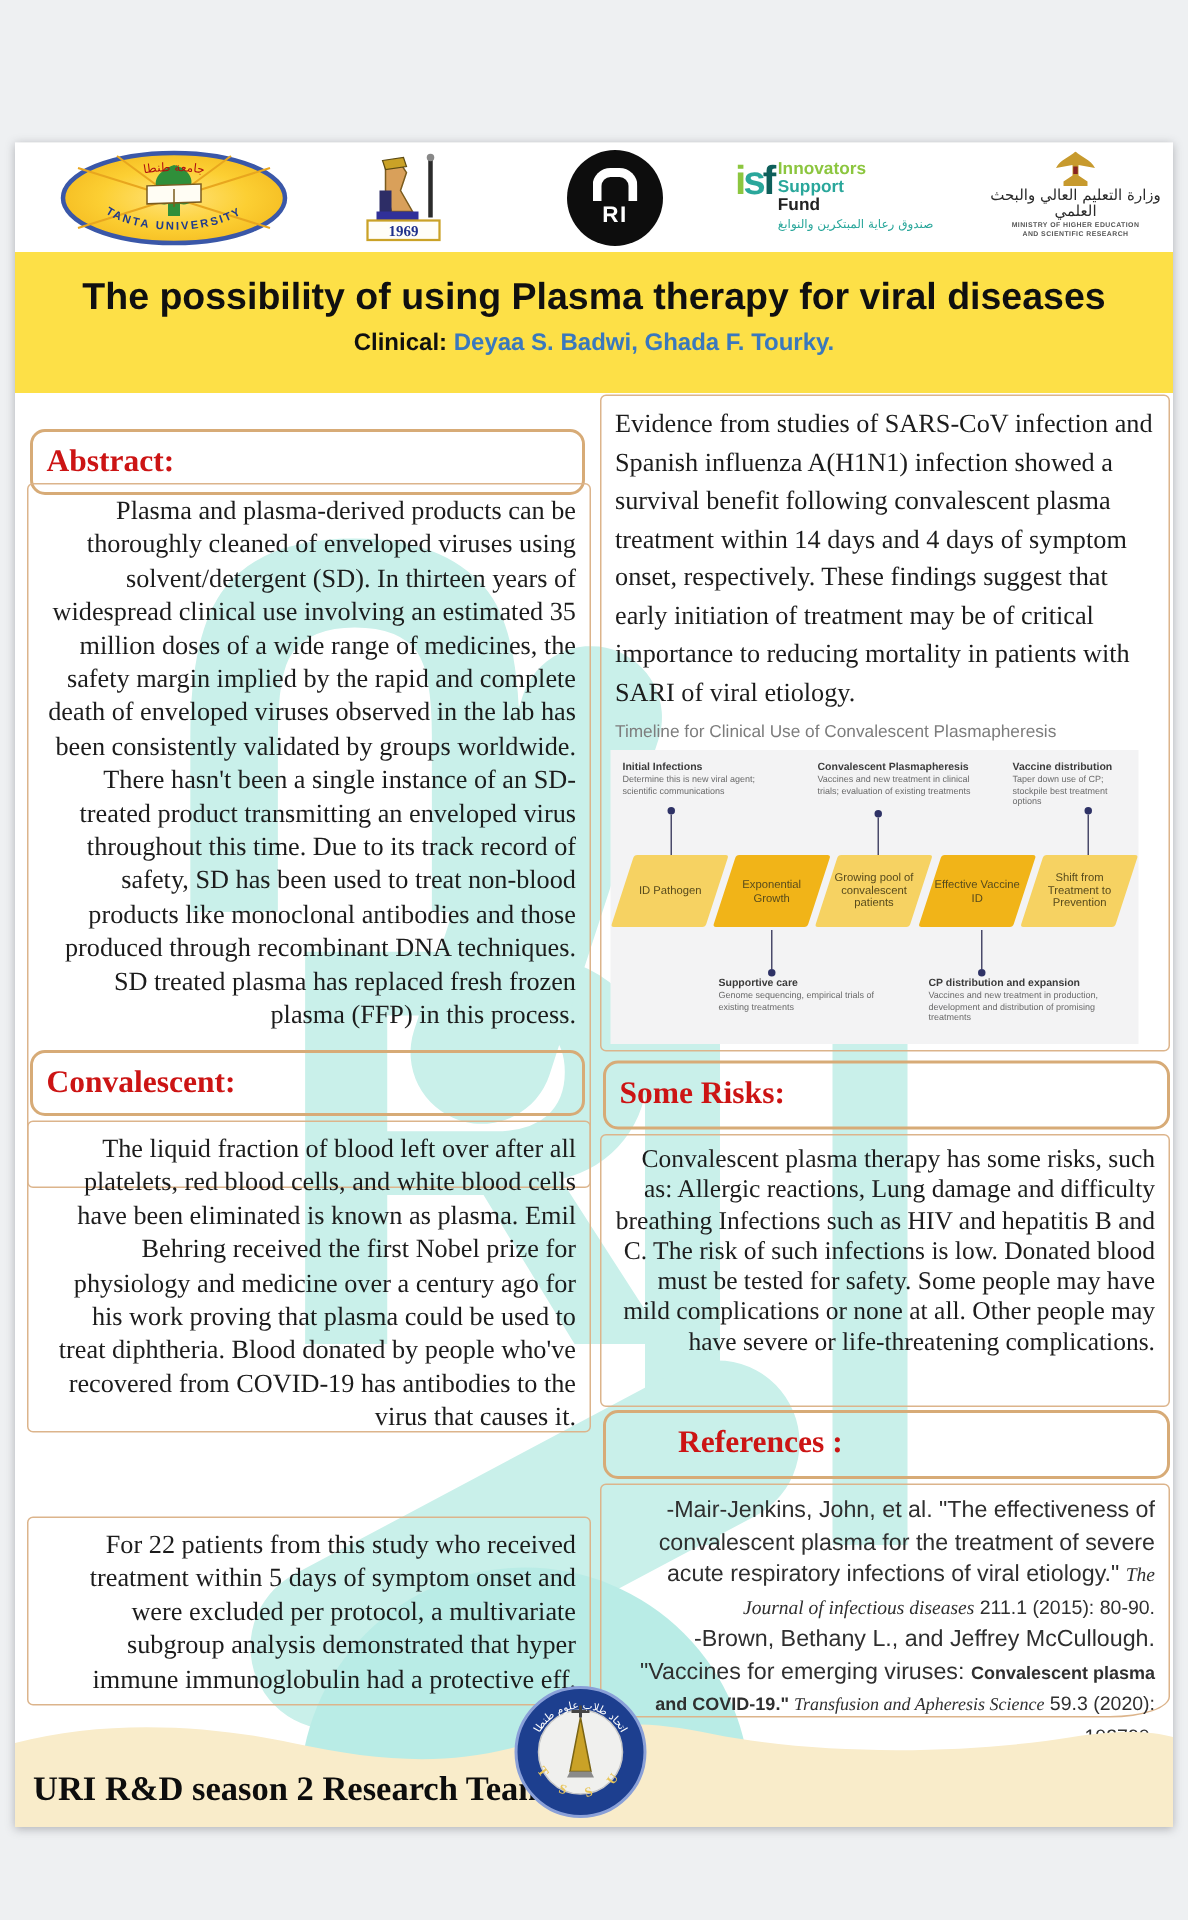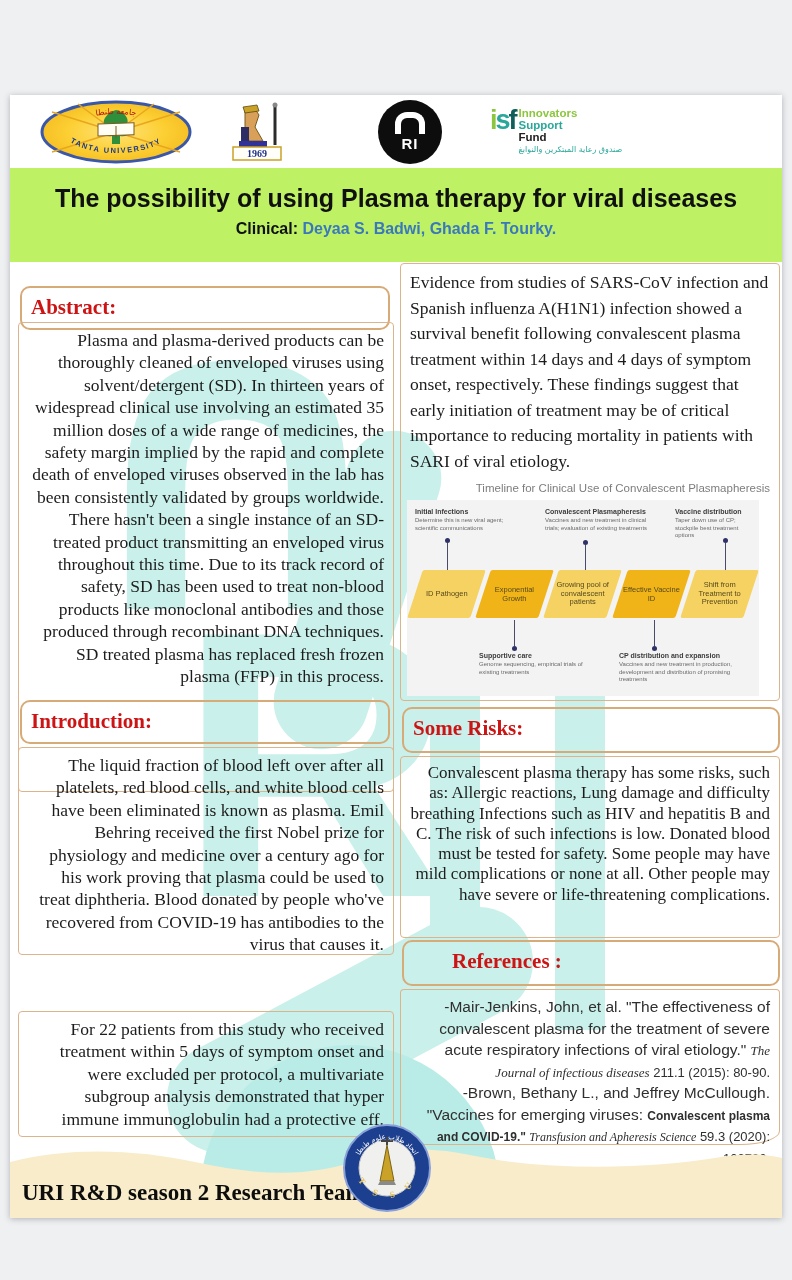--- a/index.html
+++ b/index.html
@@ -16,41 +16,41 @@
   }
   
   .wm{position:absolute;z-index:1;color:#c9f0ea;pointer-events:none;}
   .wm-n{left:52px;top:150px;font:900 430px "DejaVu Sans",sans-serif;line-height:1;}
   .wm-r{left:168px;top:480px;font:900 380px "Liberation Sans",sans-serif;line-height:1;}
   .wm-bar{background:#c9f0ea;position:absolute;z-index:1;}
   .wm-circle{position:absolute;z-index:1;background:#b9ece6;border-radius:50%;}
   .wm-band{position:absolute;z-index:1;background:#c9f0ea;border-radius:60px;}
   
   .logo-strip{position:absolute;left:0;top:0;width:772px;height:73px;background:#fff;z-index:3;}
-  .title-band{position:absolute;left:0;top:73px;width:772px;height:94px;background:#bef264;z-index:3;}
+  .title-band{position:absolute;left:0;top:73px;width:772px;height:94px;background:#fde047;z-index:3;}
   .poster-title{margin-top:16px;text-align:center;font:700 25px "Liberation Sans",sans-serif;color:#101010;}
   .authors-line{margin-top:7px;text-align:center;font:700 16px "Liberation Sans",sans-serif;color:#101010;}
   .authors-line .names{color:#3a78bd;}
   
   .hbox{
     position:absolute;z-index:4;border:2px solid #d7ab77;border-radius:10px;
     font:700 21px "Liberation Serif",serif;color:#cc1414;
     padding:7px 0 0 9px;box-sizing:border-box;background:transparent;
   }
   .bbox{
     position:absolute;z-index:4;border:1.5px solid #dcb48b;border-radius:4px;
     font:400 17.5px "Liberation Serif",serif;color:#1c1c1c;line-height:22.4px;
     padding:6px 9px;box-sizing:border-box;background:transparent;text-align:right;
   }
   .evbox{
     position:absolute;z-index:4;border:1.5px solid #dcb48b;border-radius:4px;
     box-sizing:border-box;background:transparent;
   }
   .ev-text{font:400 17.5px "Liberation Serif",serif;color:#1c1c1c;line-height:25.5px;padding:6px 9px;}
-  .tl-caption{font:400 11.5px "Liberation Sans",sans-serif;color:#7d7d7d;padding:2px 9px 4px 9px;text-align:right;}
+  .tl-caption{font:400 11.5px "Liberation Sans",sans-serif;color:#7d7d7d;padding:2px 9px 4px 9px;}
   
   .figure{position:relative;margin:2px 6px 0 6px;width:352px;height:196px;background:#f3f3f4;overflow:hidden;}
   .tl-note{position:absolute;}
   .tl-note .t{font:700 7px "Liberation Sans",sans-serif;color:#3b3b3b;margin-bottom:2px;}
   .tl-note .d{font:400 6px "Liberation Sans",sans-serif;color:#6a6a6a;line-height:7.5px;}
   .stem{position:absolute;width:0;border-left:1px solid #4a4a6a;}
   .dot{position:absolute;width:5px;height:5px;border-radius:50%;background:#2e3266;}
   .stages{position:absolute;left:8px;top:70px;width:336px;display:flex;gap:5px;}
   .stage{flex:1;height:48px;transform:skewX(-18deg);border-radius:2px;display:flex;align-items:center;justify-content:center;}
   .stage.light{background:#f6d262;}
@@ -75,21 +75,21 @@
   .isf-glyph{font:800 27px "Liberation Sans",sans-serif;line-height:27px;letter-spacing:-2px;}
   .isf-i{color:#8cc63f;} .isf-s{color:#2aa79b;} .isf-f{color:#0e5f5a;}
   .isf-text{margin-left:3px;}
   .isf-text .l1{font:700 11.5px "Liberation Sans",sans-serif;color:#8cc63f;line-height:12px;}
   .isf-text .l2{font:700 11.5px "Liberation Sans",sans-serif;color:#2aa79b;line-height:12px;}
   .isf-text .l3{font:700 11.5px "Liberation Sans",sans-serif;color:#222;line-height:12px;}
   .isf-ar{font:400 8px "DejaVu Sans",sans-serif;color:#2aa79b;margin-top:2px;white-space:nowrap;}
   .ministry{left:645px;top:6px;width:124px;text-align:center;}
   .min-ar{font:400 10px "DejaVu Sans",sans-serif;color:#2a2a2a;line-height:11px;}
   .min-en{font:700 4.6px "Liberation Sans",sans-serif;color:#555;line-height:6px;letter-spacing:.3px;}
-  .pharaoh{left:205px;top:6px;width:84px;text-align:center;}
+  .pharaoh{left:217px;top:6px;width:84px;text-align:center;}
   
   .noselect{user-select:none;}
 </style>
 </head>
 <body class="noselect">
 
 <div class="poster">
 
   <div class="wm wm-n">∩</div>
   <div class="wm wm-r">R</div>
@@ -154,36 +154,45 @@
     <div class="logo isf">
       <div class="isf-glyph"><span class="isf-i">i</span><span class="isf-s">s</span><span class="isf-f">f</span></div>
       <div class="isf-text">
         <div class="l1">Innovators</div>
         <div class="l2">Support</div>
         <div class="l3">Fund</div>
         <div class="isf-ar">صندوق رعاية المبتكرين والنوابغ</div>
       </div>
     </div>
 
+    <div class="logo ministry">
+      <svg width="30" height="24" viewBox="0 0 30 24" style="display:block;margin:0 auto;">
+        <path d="M15 0 C19 4 25 5 28 11 L17 9 L17 16 L23 20 L23 23 L7 23 L7 20 L13 16 L13 9 L2 11 C5 5 11 4 15 0 Z" fill="#c79a2e"></path>
+        <rect x="13.5" y="10" width="3" height="5" fill="#822"></rect>
+      </svg>
+      <div class="min-ar">وزارة التعليم العالي والبحث العلمي</div>
+      <div class="min-en">MINISTRY OF HIGHER EDUCATION</div>
+      <div class="min-en">AND SCIENTIFIC RESEARCH</div>
+    </div>
   </div>
 
   <div class="title-band">
     <div class="poster-title">The possibility of using Plasma therapy for viral diseases</div>
     <div class="authors-line"><span>Clinical:</span><span class="names"> Deyaa S. Badwi, Ghada F. Tourky.</span></div>
   </div>
 
   <div class="hbox" style="left:10px;top:191px;width:370px;height:44px;">
     <span>Abstract:</span>
   </div>
   <div class="bbox" style="left:8px;top:227px;width:376px;height:470px;">
     <span>Plasma and plasma-derived products can be thoroughly cleaned of enveloped viruses using solvent/detergent (SD). In thirteen years of widespread clinical use involving an estimated 35 million doses of a wide range of medicines, the safety margin implied by the rapid and complete death of enveloped viruses observed in the lab has been consistently validated by groups worldwide. There hasn't been a single instance of an SD-treated product transmitting an enveloped virus throughout this time. Due to its track record of safety, SD has been used to treat non-blood products like monoclonal antibodies and those produced through recombinant DNA techniques. SD treated plasma has replaced fresh frozen plasma (FFP) in this process.</span>
   </div>
 
   <div class="hbox" style="left:10px;top:605px;width:370px;height:44px;">
-    <span>Introduction:</span>
+    <span>Convalescent:</span>
   </div>
   <div class="bbox" style="left:8px;top:652px;width:376px;height:208px;">
     <span>The liquid fraction of blood left over after all platelets, red blood cells, and white blood cells have been eliminated is known as plasma. Emil Behring received the first Nobel prize for physiology and medicine over a century ago for his work proving that plasma could be used to treat diphtheria. Blood donated by people who've recovered from COVID-19 has antibodies to the virus that causes it.</span>
   </div>
 
   <div class="bbox" style="left:8px;top:916px;width:376px;height:126px;">
     <span>For 22 patients from this study who received treatment within 5 days of symptom onset and were excluded per protocol, a multivariate subgroup analysis demonstrated that hyper immune immunoglobulin had a protective eff.</span>
   </div>
 
   <div class="evbox" style="left:390px;top:168px;width:380px;height:438px;">

